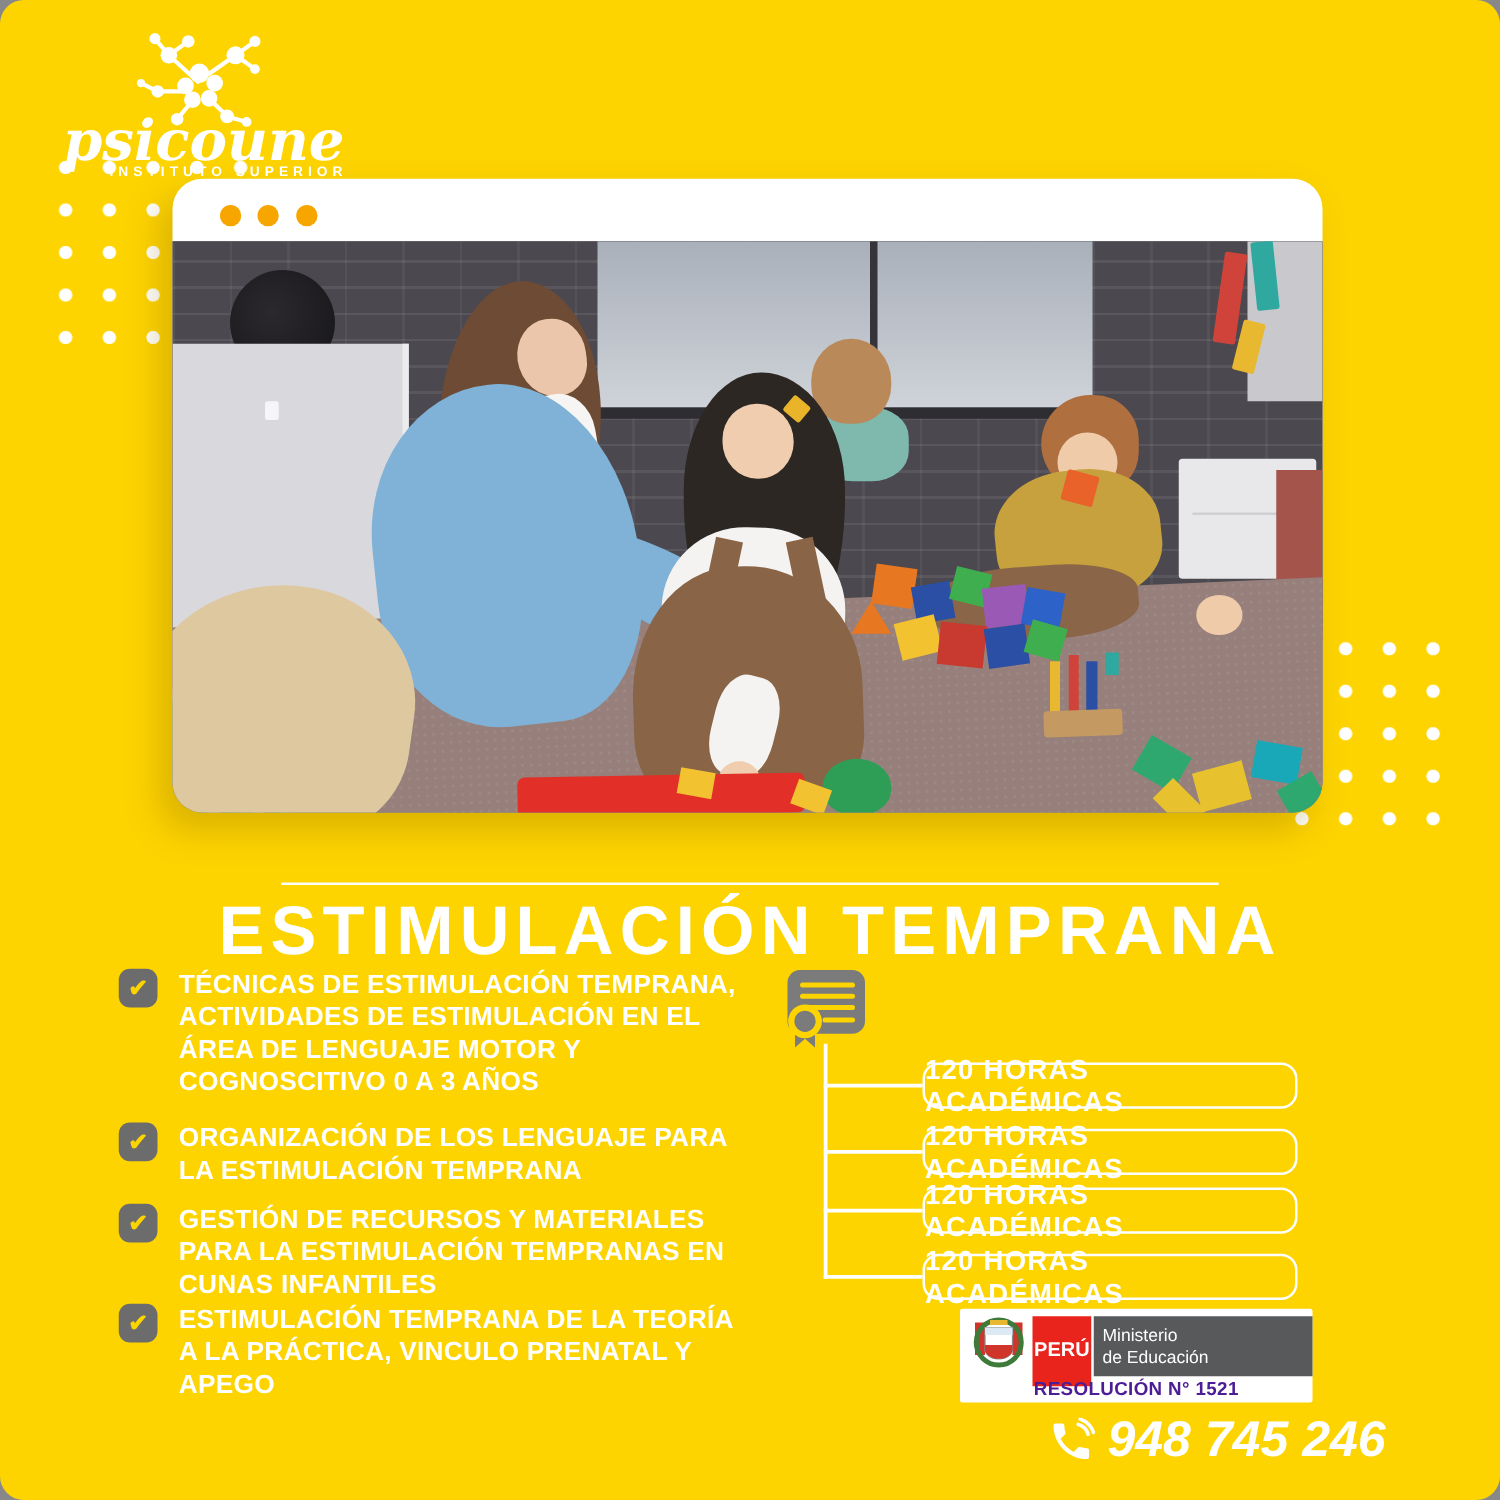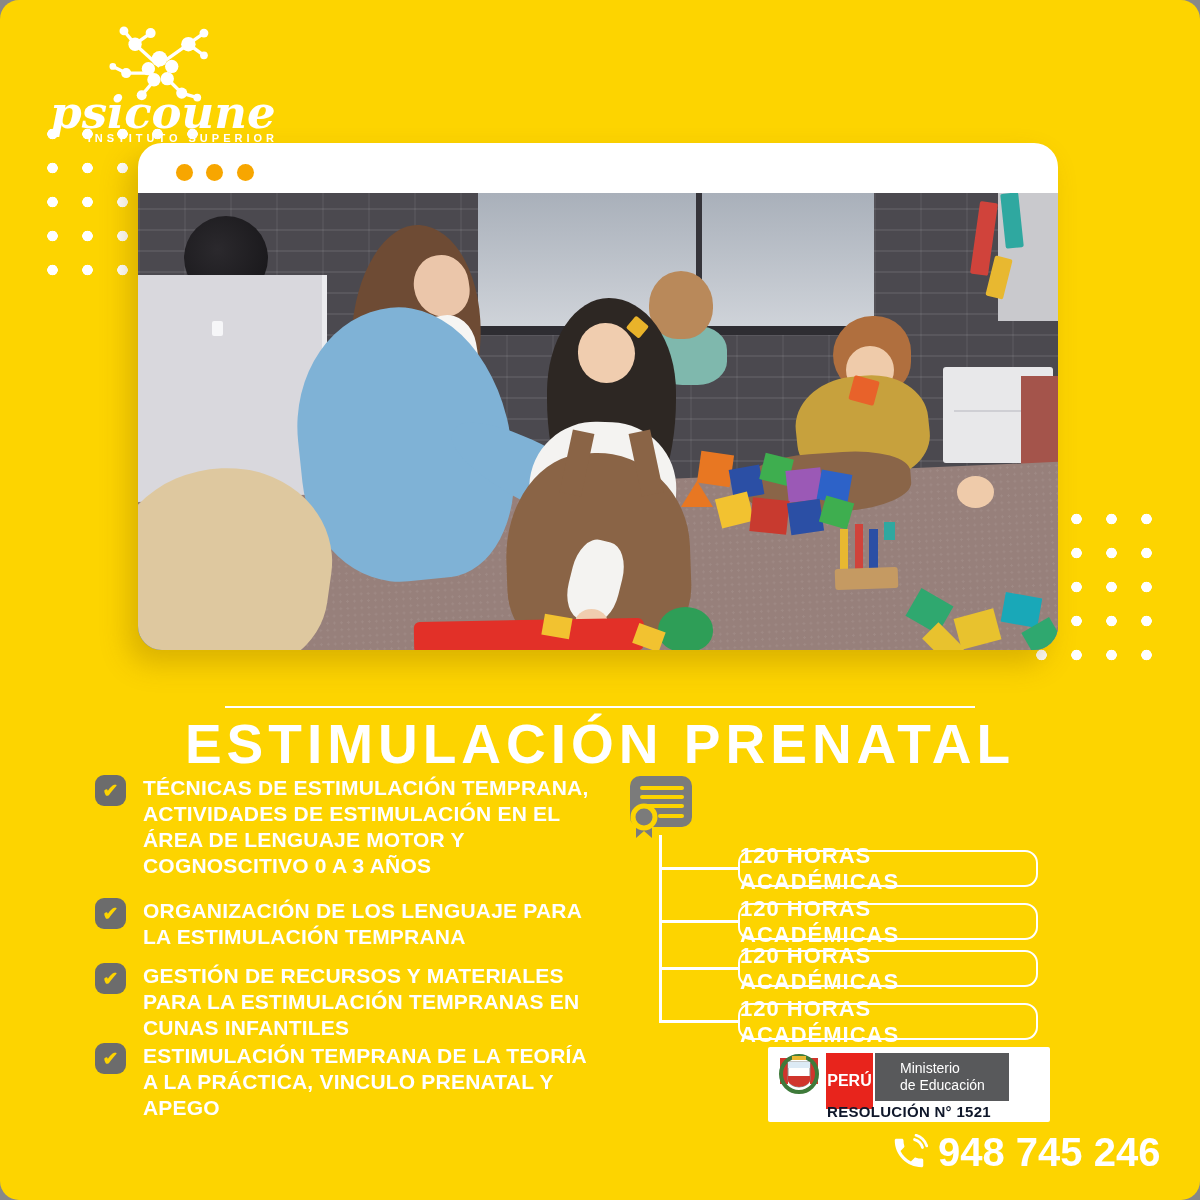--- a/index.html
+++ b/index.html
@@ -116,33 +116,33 @@
   
   .ministry { position:absolute; left:768px; top:1047px; width:282px; height:75px;
     background:#fff; border-radius:2px; z-index:3; }
   .ministry .arms { position:absolute; left:8px; top:5px; }
   .ministry .peru {
     position:absolute; left:58px; top:6px; width:47px; height:56px; background:#E8241C;
     display:flex; align-items:center; justify-content:center;
     color:#fff; font-size:16px; font-weight:bold;
   }
   .ministry .mined {
-    position:absolute; left:107px; top:6px; width:134px; height:48px; background:#58595B;
-    display:flex; flex-direction:column; justify-content:center; padding-left:25px;
+    position:absolute; left:107px; top:6px; width:175px; height:48px; background:#58595B;
+    display:flex; flex-direction:column; justify-content:center; padding-left:7px;
     color:#fff; font-size:14px; line-height:17px;
   }
   .ministry .res {
     position:absolute; left:0; top:56px; width:282px; text-align:center;
-    color:#0f172a; font-size:15px; font-weight:bold; letter-spacing:.3px;
+    color:#4c1d95; font-size:15px; font-weight:bold; letter-spacing:.3px;
   }
 
   
   .website { position:absolute; left:55px; top:1132px; color:#fff;
     font-size:40px; font-weight:bold; z-index:3; }
-  .phone-group { position:absolute; left:890px; top:1130px; z-index:3; display:flex; align-items:center; }
+  .phone-group { position:absolute; left:838px; top:1130px; z-index:3; display:flex; align-items:center;font-style:italic; }
   .phone-number { color:#fff; font-size:40px; font-weight:bold; margin-left:10px; }
 </style>
 </head>
 <body>
 
 <div class="canvas">
 
   <div class="dots dots-left"></div>
   <div class="dots dots-right"></div>
 
@@ -258,21 +258,21 @@
       <div class="blob" style="left:85.5%;top:96%;width:4%;height:5%;background:#E8C22E;transform:rotate(45deg);"></div>
 
       <div class="blob" style="left:30%;top:93.5%;width:25%;height:7%;background:#E23028;border-radius:6px;transform:rotate(-1deg);"></div>
       <div class="blob" style="left:44%;top:92.5%;width:3%;height:4.5%;background:#F2C230;transform:rotate(10deg);"></div>
       <div class="blob" style="left:56.5%;top:90.5%;width:6%;height:10%;background:#2E9E57;border-radius:50% 50% 45% 45%;"></div>
       <div class="blob" style="left:54%;top:95%;width:3%;height:4.5%;background:#F2C230;transform:rotate(20deg);"></div>
     </div>
   </div>
 
   <div class="title-line"></div>
-  <div class="title2">ESTIMULACIÓN PRENATAL</div>
+  <div class="title2">ESTIMULACIÓN TEMPRANA</div>
 
   <div class="check-item ci1">
     <span class="box">✔</span>
     <div class="txt">TÉCNICAS DE ESTIMULACIÓN TEMPRANA, ACTIVIDADES DE ESTIMULACIÓN EN EL ÁREA DE LENGUAJE MOTOR Y COGNOSCITIVO 0 A 3 AÑOS</div>
   </div>
   <div class="check-item ci2">
     <span class="box">✔</span>
     <div class="txt">ORGANIZACIÓN DE LOS LENGUAJE PARA LA ESTIMULACIÓN TEMPRANA</div>
   </div>
   <div class="check-item ci3">

